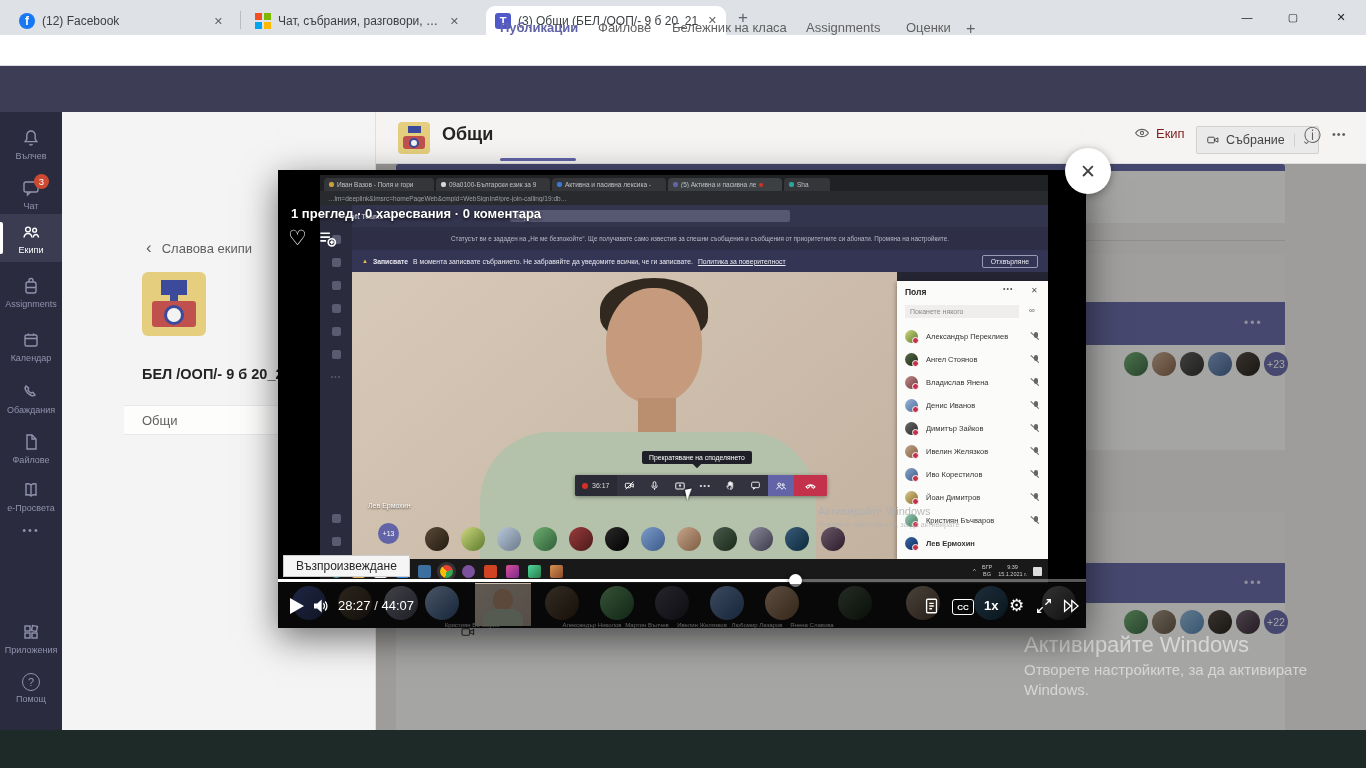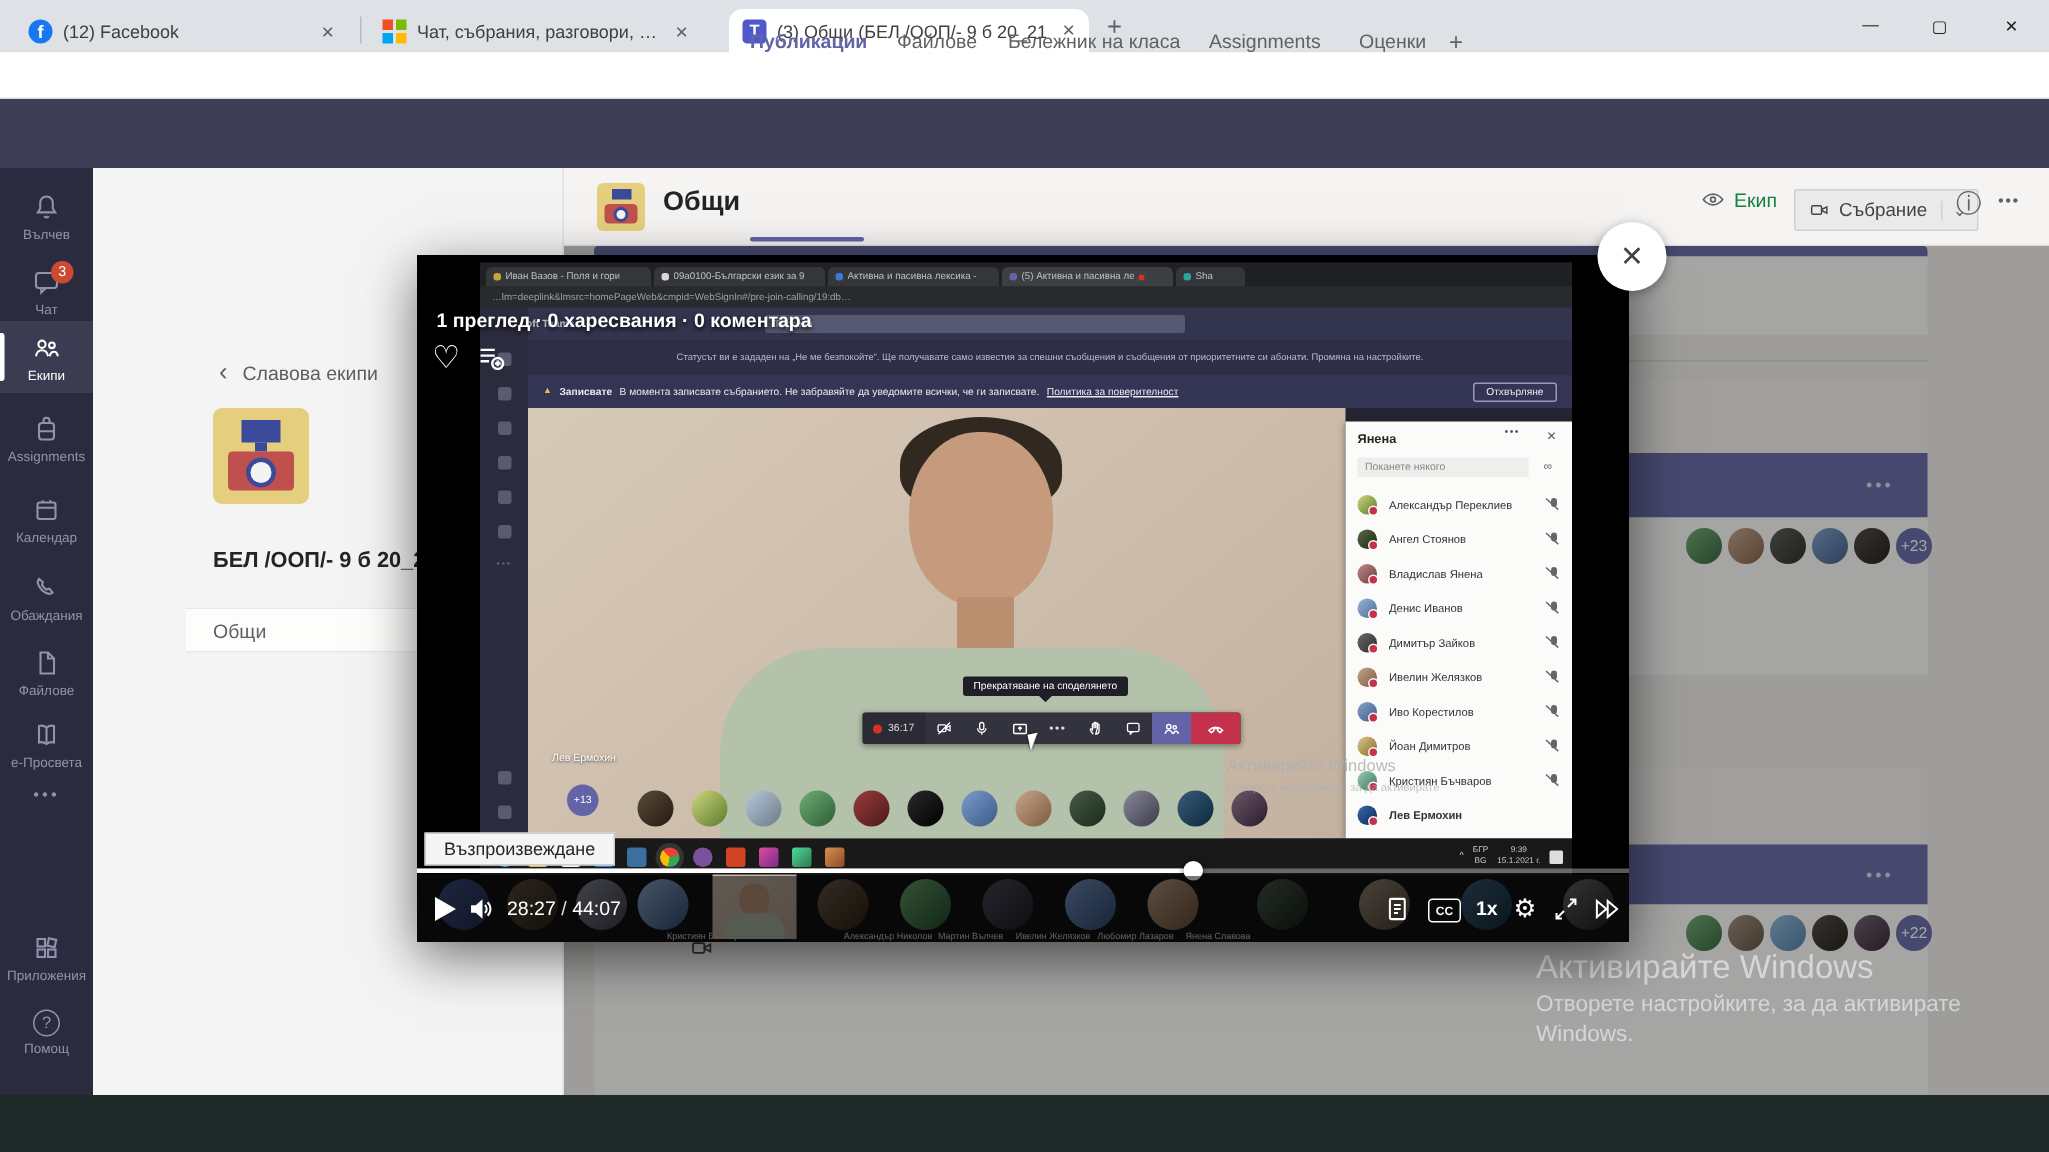--- a/index.html
+++ b/index.html
@@ -341,21 +341,21 @@
     <span class="camlens" style="left:11px;top:16px;width:10px;height:10px;border-width:2px"></span>
   </div>
   <span class="ab" style="left:442px;top:124px;font-size:18px;font-weight:bold;color:#252424">Общи</span>
   <span class="ab ctab active" style="left:500px">Публикации</span>
   <div class="ab" id="cunder"></div>
   <span class="ab ctab" style="left:598px">Файлове</span>
   <span class="ab ctab" style="left:672px">Бележник на класа</span>
   <span class="ab ctab" style="left:806px">Assignments</span>
   <span class="ab ctab" style="left:906px">Оценки</span>
   <span class="ab ctab" style="left:966px;font-size:16px">+</span>
-  <div class="ab fx" style="left:1134px;top:125px;gap:6px;color:#15803d;font-size:13px">
+  <div class="ab fx" style="left:1134px;top:125px;gap:6px;color:#7f1d1d;font-size:13px">
     <svg width="16" height="16" viewBox="0 0 20 20" style="stroke:#616161;fill:none;stroke-width:1.4">
         <path d="M2 10s3-4.5 8-4.5S18 10 18 10s-3 4.5-8 4.5S2 10 2 10z"></path>
         <circle cx="10" cy="10" r="2"></circle>
       </svg>
     <span>Екип</span>
   </div>
   <div class="ab" id="meetbtn">
     <span class="seg">
       <svg width="14" height="14" viewBox="0 0 20 20" style="stroke:#444;fill:none;stroke-width:1.4">
           <rect x="2.5" y="6" width="9.5" height="8" rx="1.5"></rect>
@@ -537,21 +537,21 @@
         <span class="seg" style="background:#c4314b;padding:0 10px">
             <svg width="13" height="13" viewBox="0 0 20 20" class="pic" style="stroke-width:1.6">
               <path d="M3 12c4-4 10-4 14 0l-2.5 2.5-2.5-2v-2a8 8 0 0 0-4 0v2l-2.5 2z"></path>
             </svg>
           </span>
       </div>
       <div class="ab" id="vtip"><span>Прекратяване на споделянето</span></div>
       <div class="ab" style="left:366px;top:314px;width:0;height:0;border-left:7px solid #fff;border-bottom:11px solid transparent;filter:drop-shadow(0 0 1px #000);transform:rotate(-12deg)"></div>
 
       <div class="ab" id="vpanel">
-        <span class="ab" style="left:8px;top:6px;font-size:8.5px;font-weight:bold;color:#252423">Янена</span>
+        <span class="ab" style="left:8px;top:6px;font-size:8.5px;font-weight:bold;color:#252423">Поля</span>
         <span class="ab" style="left:106px;top:4px;font-size:7px;color:#555;letter-spacing:1px">•••</span>
         <span class="ab" style="left:134px;top:5px;font-size:8px;color:#555">✕</span>
         <div class="ab" style="left:8px;top:24px;width:114px;height:13px;background:#efeeed;font-size:7px;color:#8a8886;display:flex;align-items:center;padding:0 5px;box-sizing:border-box">
             <span>Поканете някого</span>
           </div>
         <span class="ab" style="left:132px;top:25px;font-size:8px;color:#666">∞</span>
         <div class="prow" style="top:46px">
             <span class="pav" style="background:linear-gradient(135deg,#cfd77e,#5a7a2a)"></span>
             <span class="pname">Александър Переклиев</span>
             <span class="micoff"></span>

